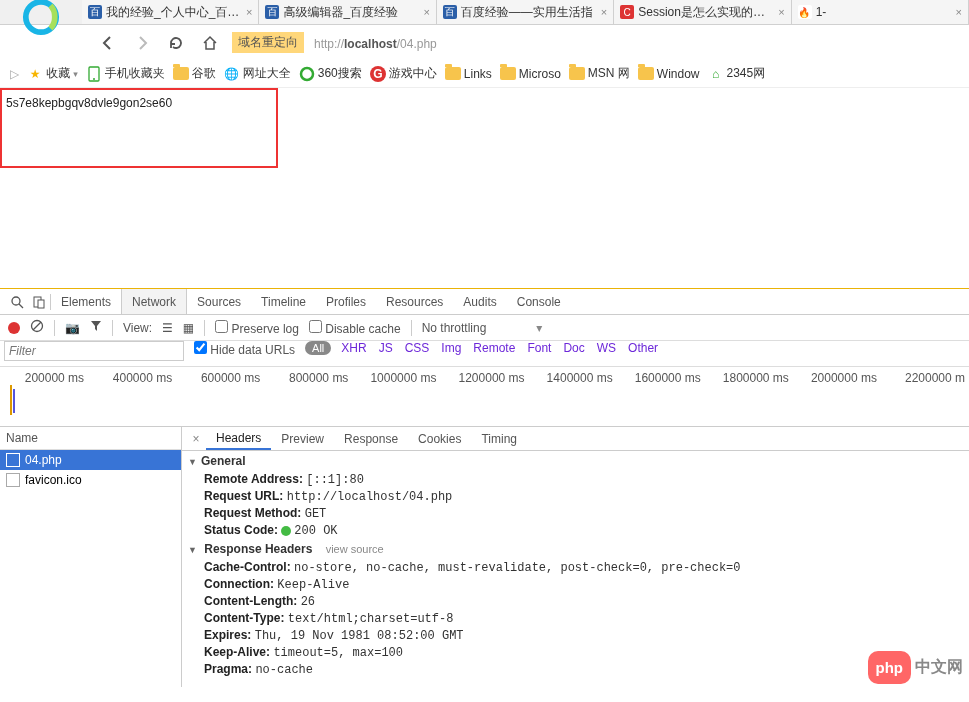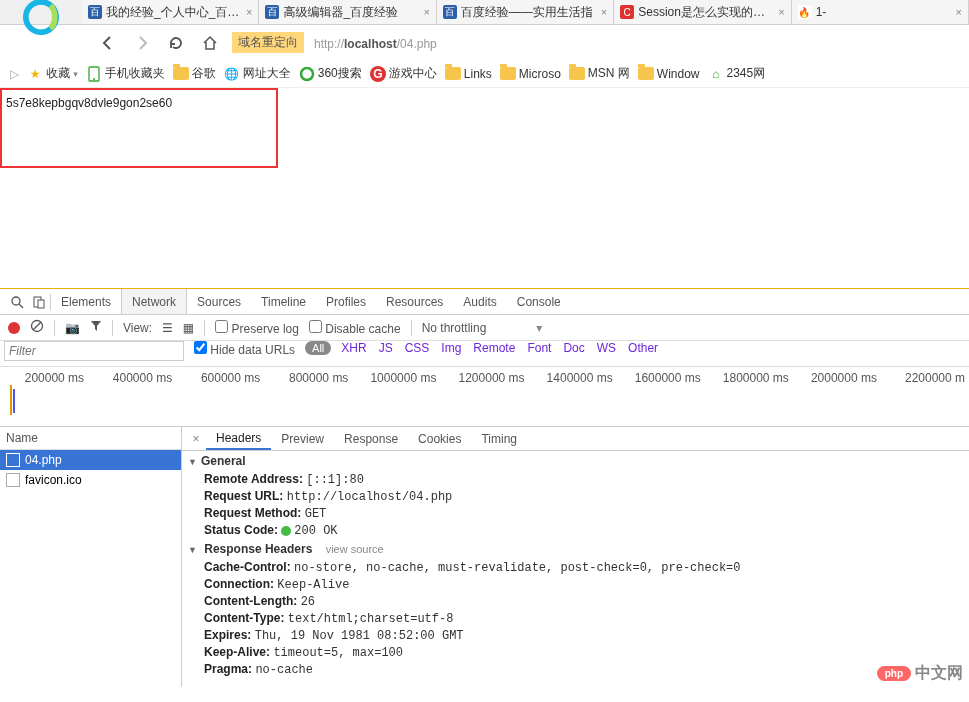--- a/index.html
+++ b/index.html
@@ -70,21 +70,21 @@
 
 .section-h { padding: 3px 6px; font-weight: bold; color: #333; }
 .section-h::before { content: "▼"; font-size: 9px; margin-right: 4px; color: #666; }
 .kv { padding: 1px 6px 1px 22px; color: #222; }
 .kv b { font-weight: bold; }
 .kv .mono { font-family: "Courier New", monospace; color: #333; }
 .status-dot { display: inline-block; width: 10px; height: 10px; border-radius: 50%; background: #4b4; margin-right: 3px; vertical-align: middle; }
 .view-src { font-weight: normal; color: #888; margin-left: 10px; font-size: 11px; }
 
 .watermark { position: absolute; right: 6px; bottom: 18px; display: flex; align-items: center; gap: 4px; }
-.wm-pill { background: #f66; color: #fff; padding: 2px 8px; border-radius: 10px; font-size: 10px; font-weight: bold; }
+.wm-pill { background: #f66; color: #fff; padding: 8px 8px; border-radius: 10px; font-size: 15px; font-weight: bold; }
 .wm-txt { color: #888; font-size: 16px; font-weight: bold; }
 
 .folder-ico { width:16px; height:13px; background:#f7c44c; border-radius:2px; display:inline-block; position:relative; }
 .folder-ico::before { content:""; position:absolute; top:-3px; left:0; width:7px; height:3px; background:#f7c44c; border-radius:1px 1px 0 0; }
 </style>
 </head>
 <body>
 
 <div class="tab-strip">
   <div class="logo-slot">

